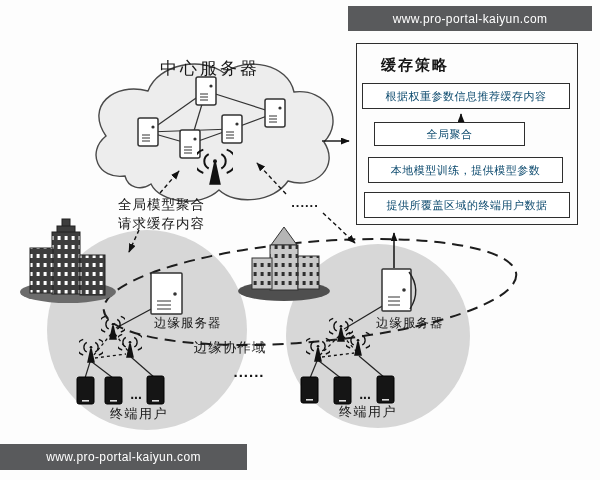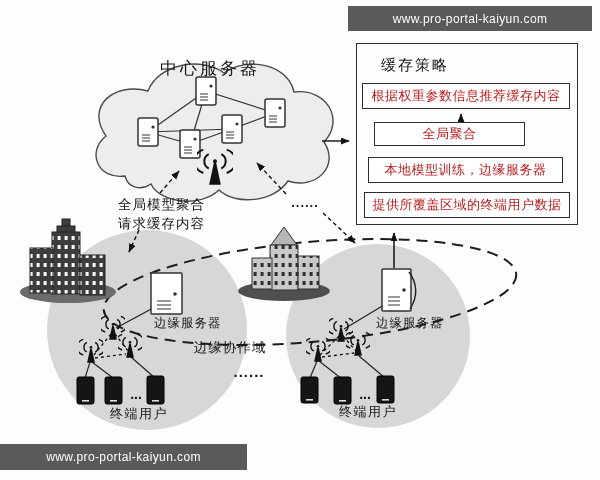--- a/index.html
+++ b/index.html
@@ -15,26 +15,26 @@
     display:flex;align-items:center;justify-content:center;
     font-size:12px;letter-spacing:.4px;white-space:nowrap;
   }
   #wm-top{left:348px;top:6px;width:244px;height:25px;}
   #wm-bottom{left:0px;top:444px;width:247px;height:26px;}
   #panel{
     position:absolute;z-index:2;left:356px;top:43px;width:222px;height:182px;
     border:1.5px solid #2e2e2e;background:transparent;box-sizing:border-box;
   }
   #panel .panel-title{
-    position:absolute;left:24px;top:12px;font-size:15px;letter-spacing:2px;color:#161616;
+    position:absolute;left:24px;top:12px;font-size:15px;letter-spacing:2px;color:#161616;font-weight:bold;
   }
   .pbox{
     position:absolute;border:1.4px solid #2e2e2e;background:#ffffff;box-sizing:border-box;
     display:flex;align-items:center;justify-content:center;
-    font-size:13px;color:#b91c1c;white-space:nowrap;letter-spacing:.5px;
+    font-size:11px;color:#0c4a6e;white-space:nowrap;letter-spacing:.5px;
   }
   #pbox1{left:5px;top:39px;width:208px;height:26px;}
   #pbox2{left:17px;top:78px;width:151px;height:24px;}
   #pbox3{left:11px;top:113px;width:195px;height:26px;}
   #pbox4{left:7px;top:148px;width:206px;height:26px;}
   svg text{fill:#161616;}
 </style>
 </head>
 <body>
 
@@ -211,19 +211,19 @@
     </g>
 
     <text x="230" y="352" font-size="13.5" letter-spacing="1" text-anchor="middle">边缘协作域</text>
     <text x="249" y="377" font-size="15" font-weight="bold" letter-spacing="1" text-anchor="middle">......</text>
   </svg>
 
   <div id="panel">
     <div class="panel-title">缓存策略</div>
     <div class="pbox" id="pbox1">根据权重参数信息推荐缓存内容</div>
     <div class="pbox" id="pbox2">全局聚合</div>
-    <div class="pbox" id="pbox3">本地模型训练，边缘服务器</div>
+    <div class="pbox" id="pbox3">本地模型训练，提供模型参数</div>
     <div class="pbox" id="pbox4">提供所覆盖区域的终端用户数据</div>
   </div>
 
   <div class="watermark" id="wm-top">www.pro-portal-kaiyun.com</div>
   <div class="watermark" id="wm-bottom">www.pro-portal-kaiyun.com</div>
 </div>
 
 </body></html>

